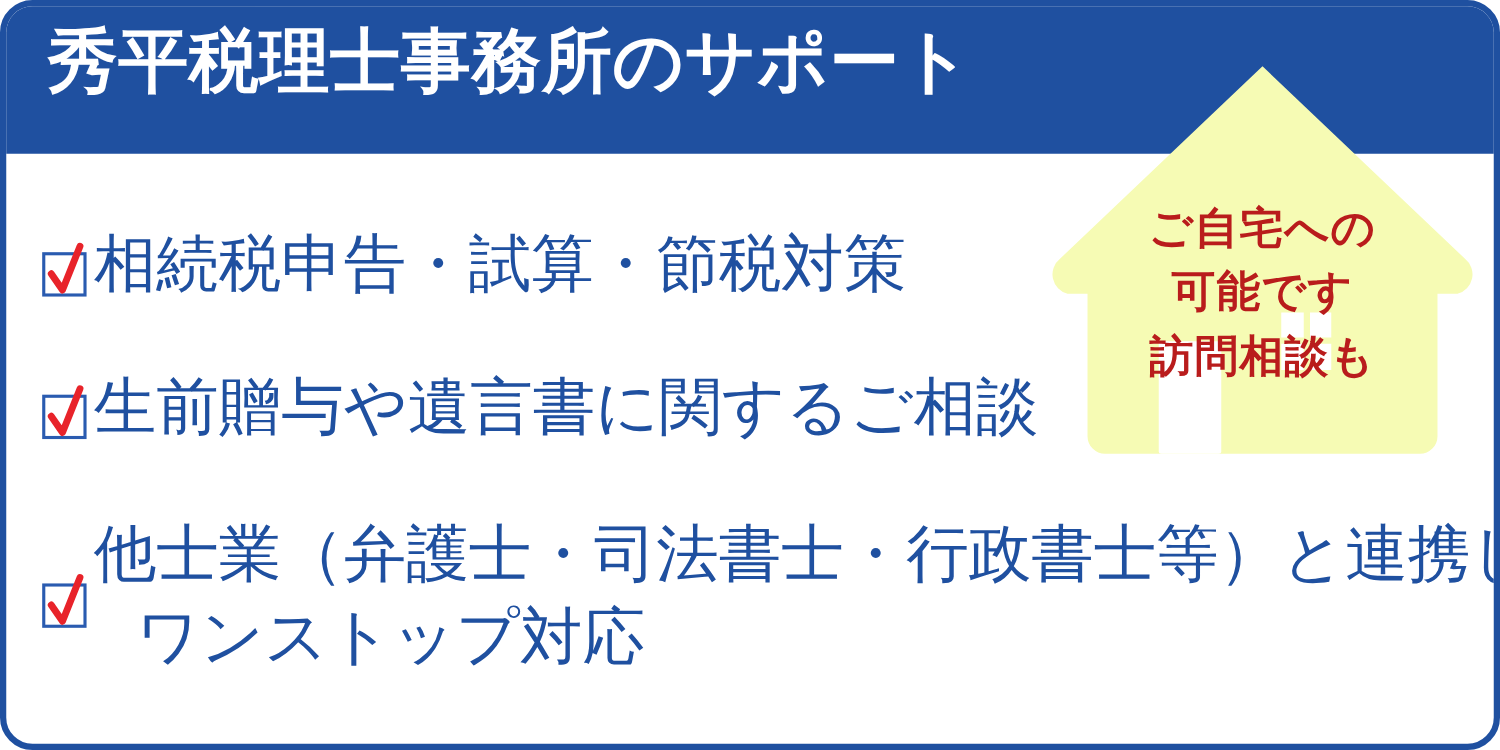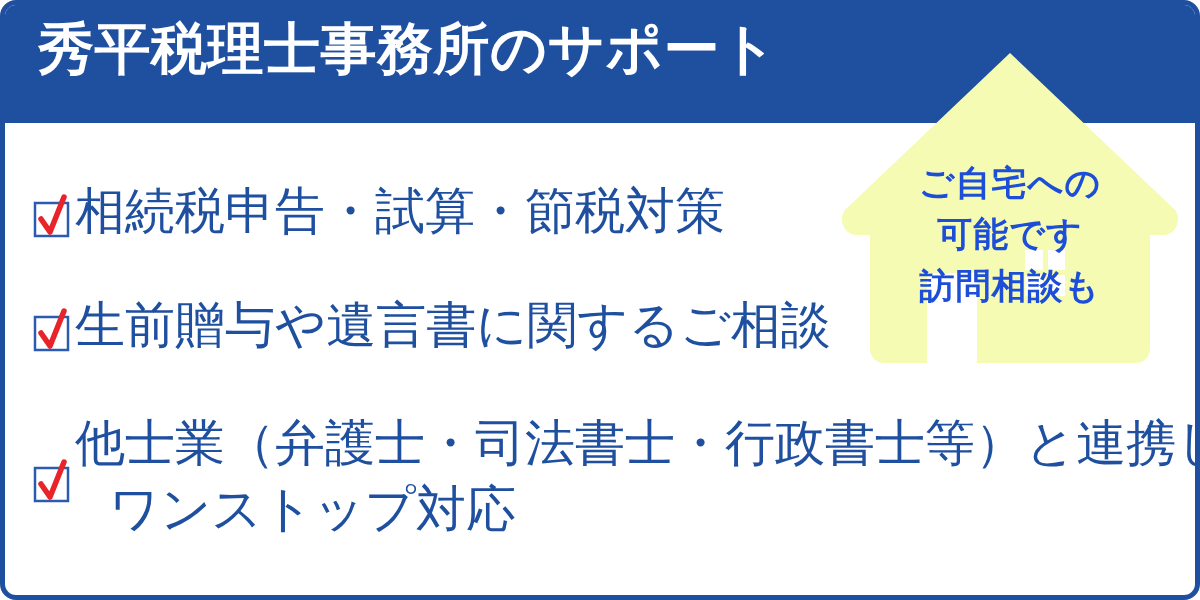--- a/index.html
+++ b/index.html
@@ -13,21 +13,21 @@
     font-family: "Liberation Sans", "DejaVu Sans", sans-serif;
     overflow: hidden;
   }
 
   #card {
     position: relative;
     width: 1200px;
     height: 600px;
     box-sizing: border-box;
     border: 5px solid #1F50A0;
-    border-radius: 16px;
+    border-radius: 26px;
     background: #ffffff;
     overflow: hidden;
   }
 
   
   #header {
     position: absolute;
     left: -5px;
     top: -5px;
     width: 1200px;
@@ -60,21 +60,21 @@
   }
   #house svg { display: block; }
 
   #house-text {
     position: absolute;
     left: 835px;
     top: 152px;
     width: 340px;
     text-align: center;
     z-index: 4;
-    color: #1d4ed8;
+    color: #b91c1c;
     font-size: 35px;
     font-weight: bold;
     line-height: 1.47;
     letter-spacing: 1px;
   }
   #house-text .hline { display: block; }
 
   
   #list {
     position: absolute;

